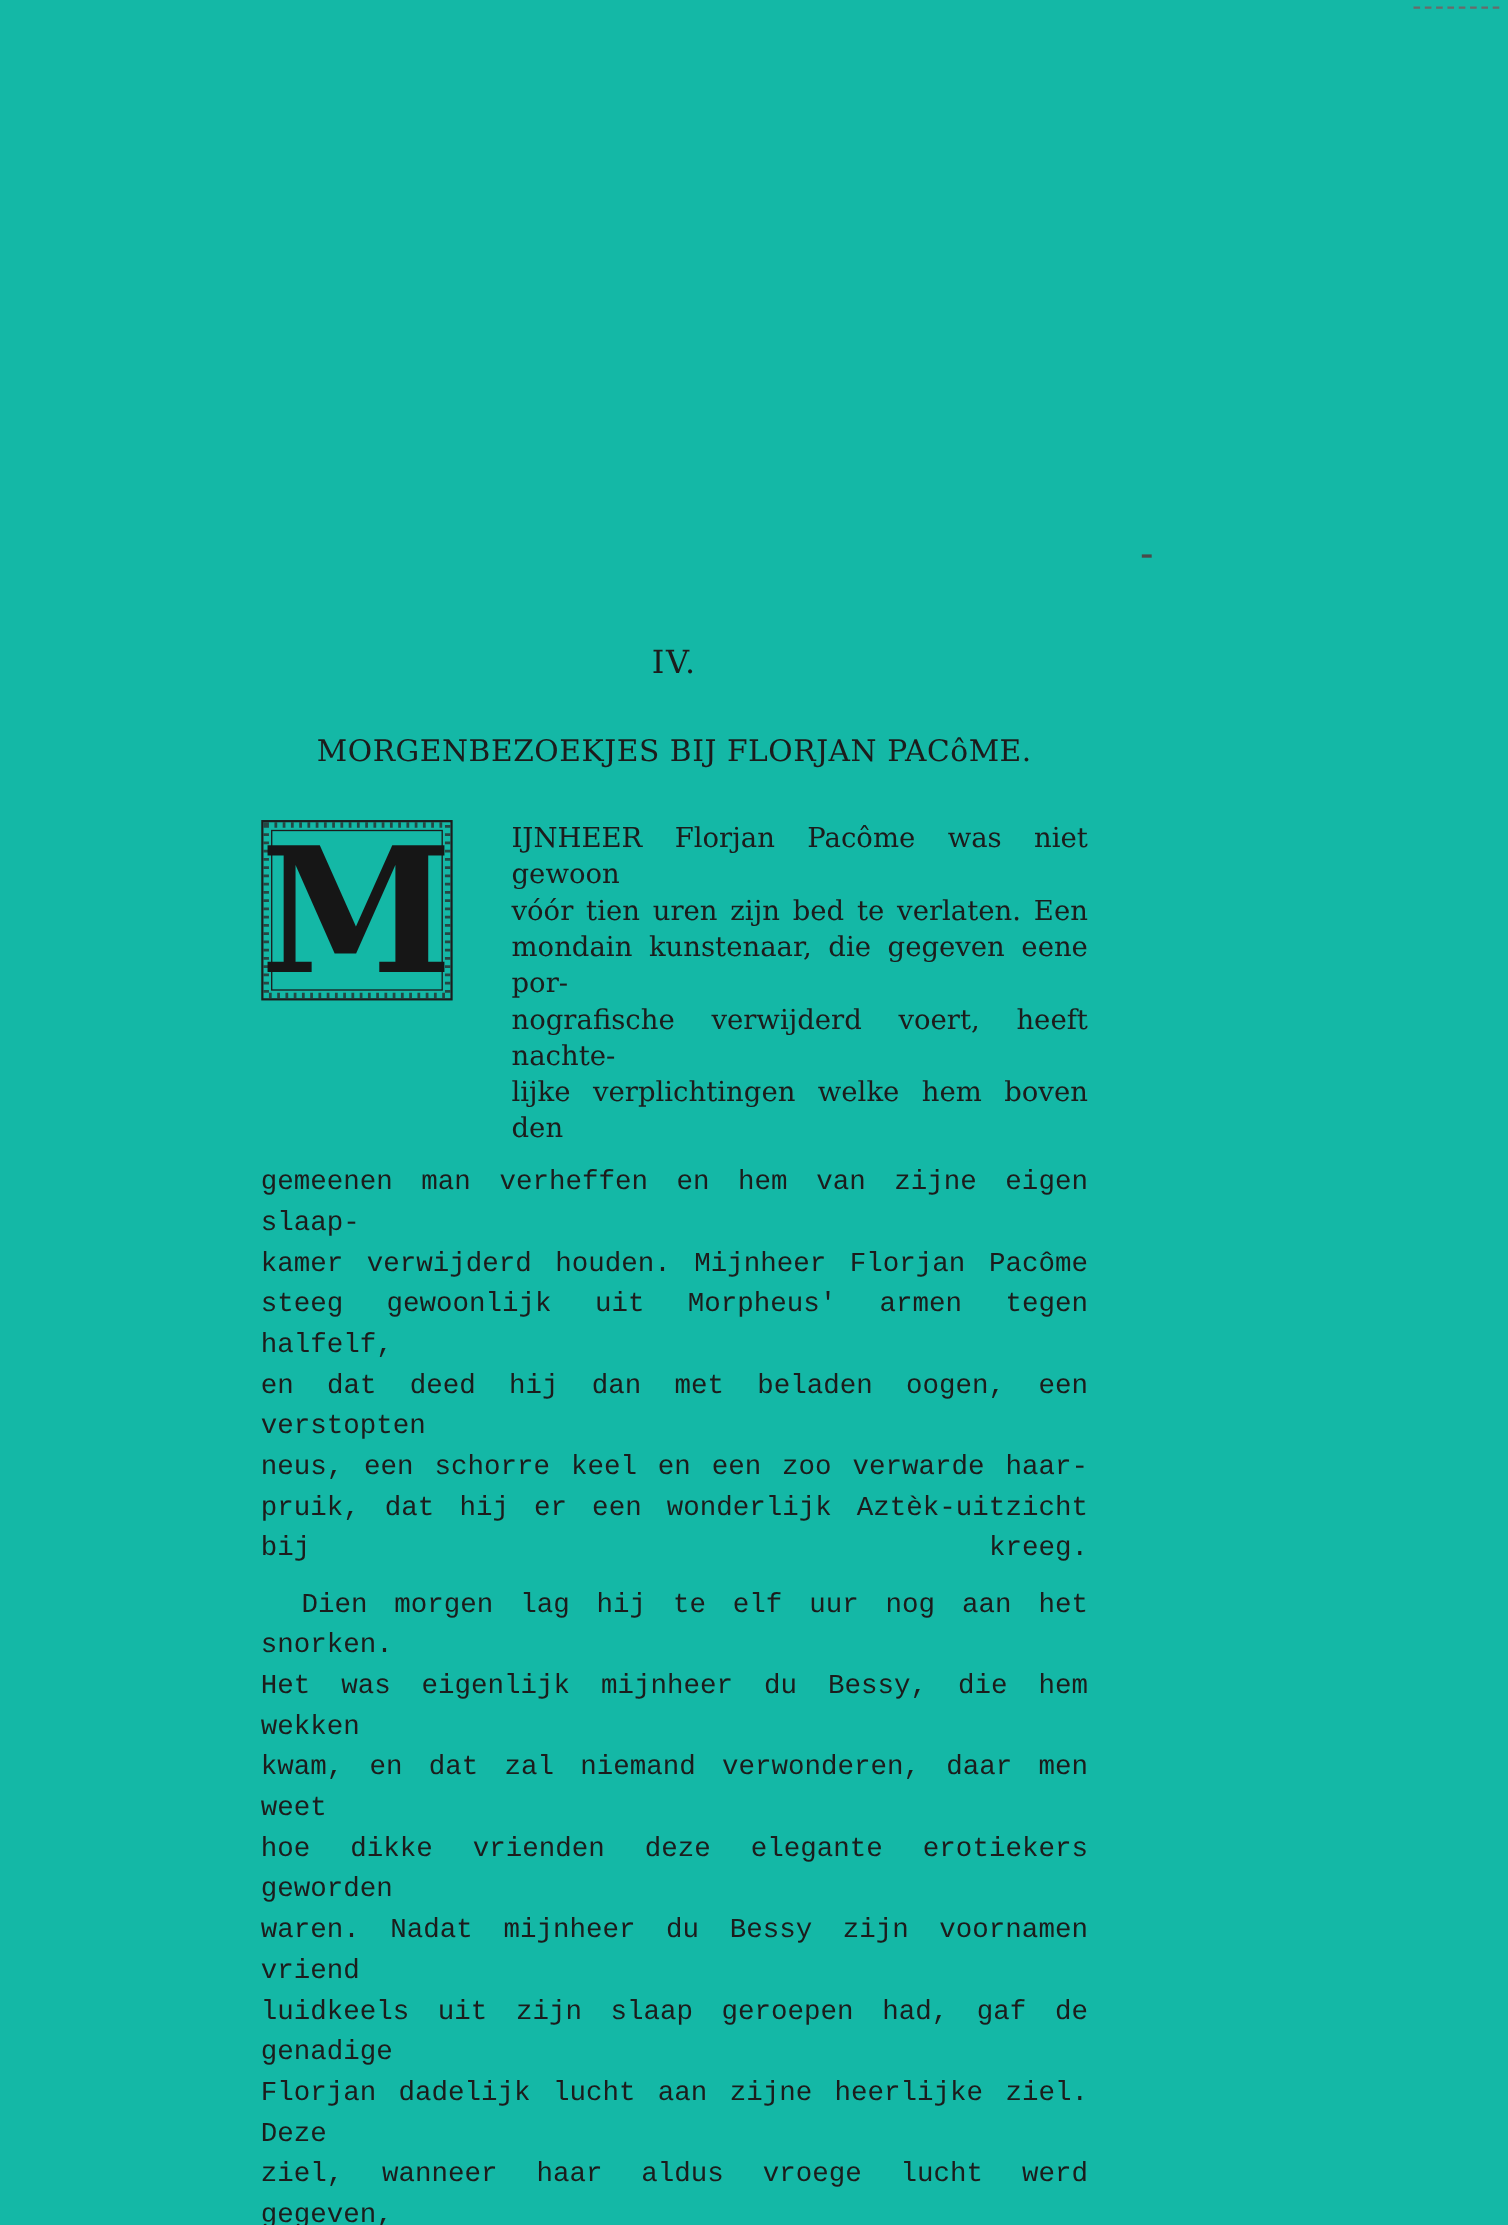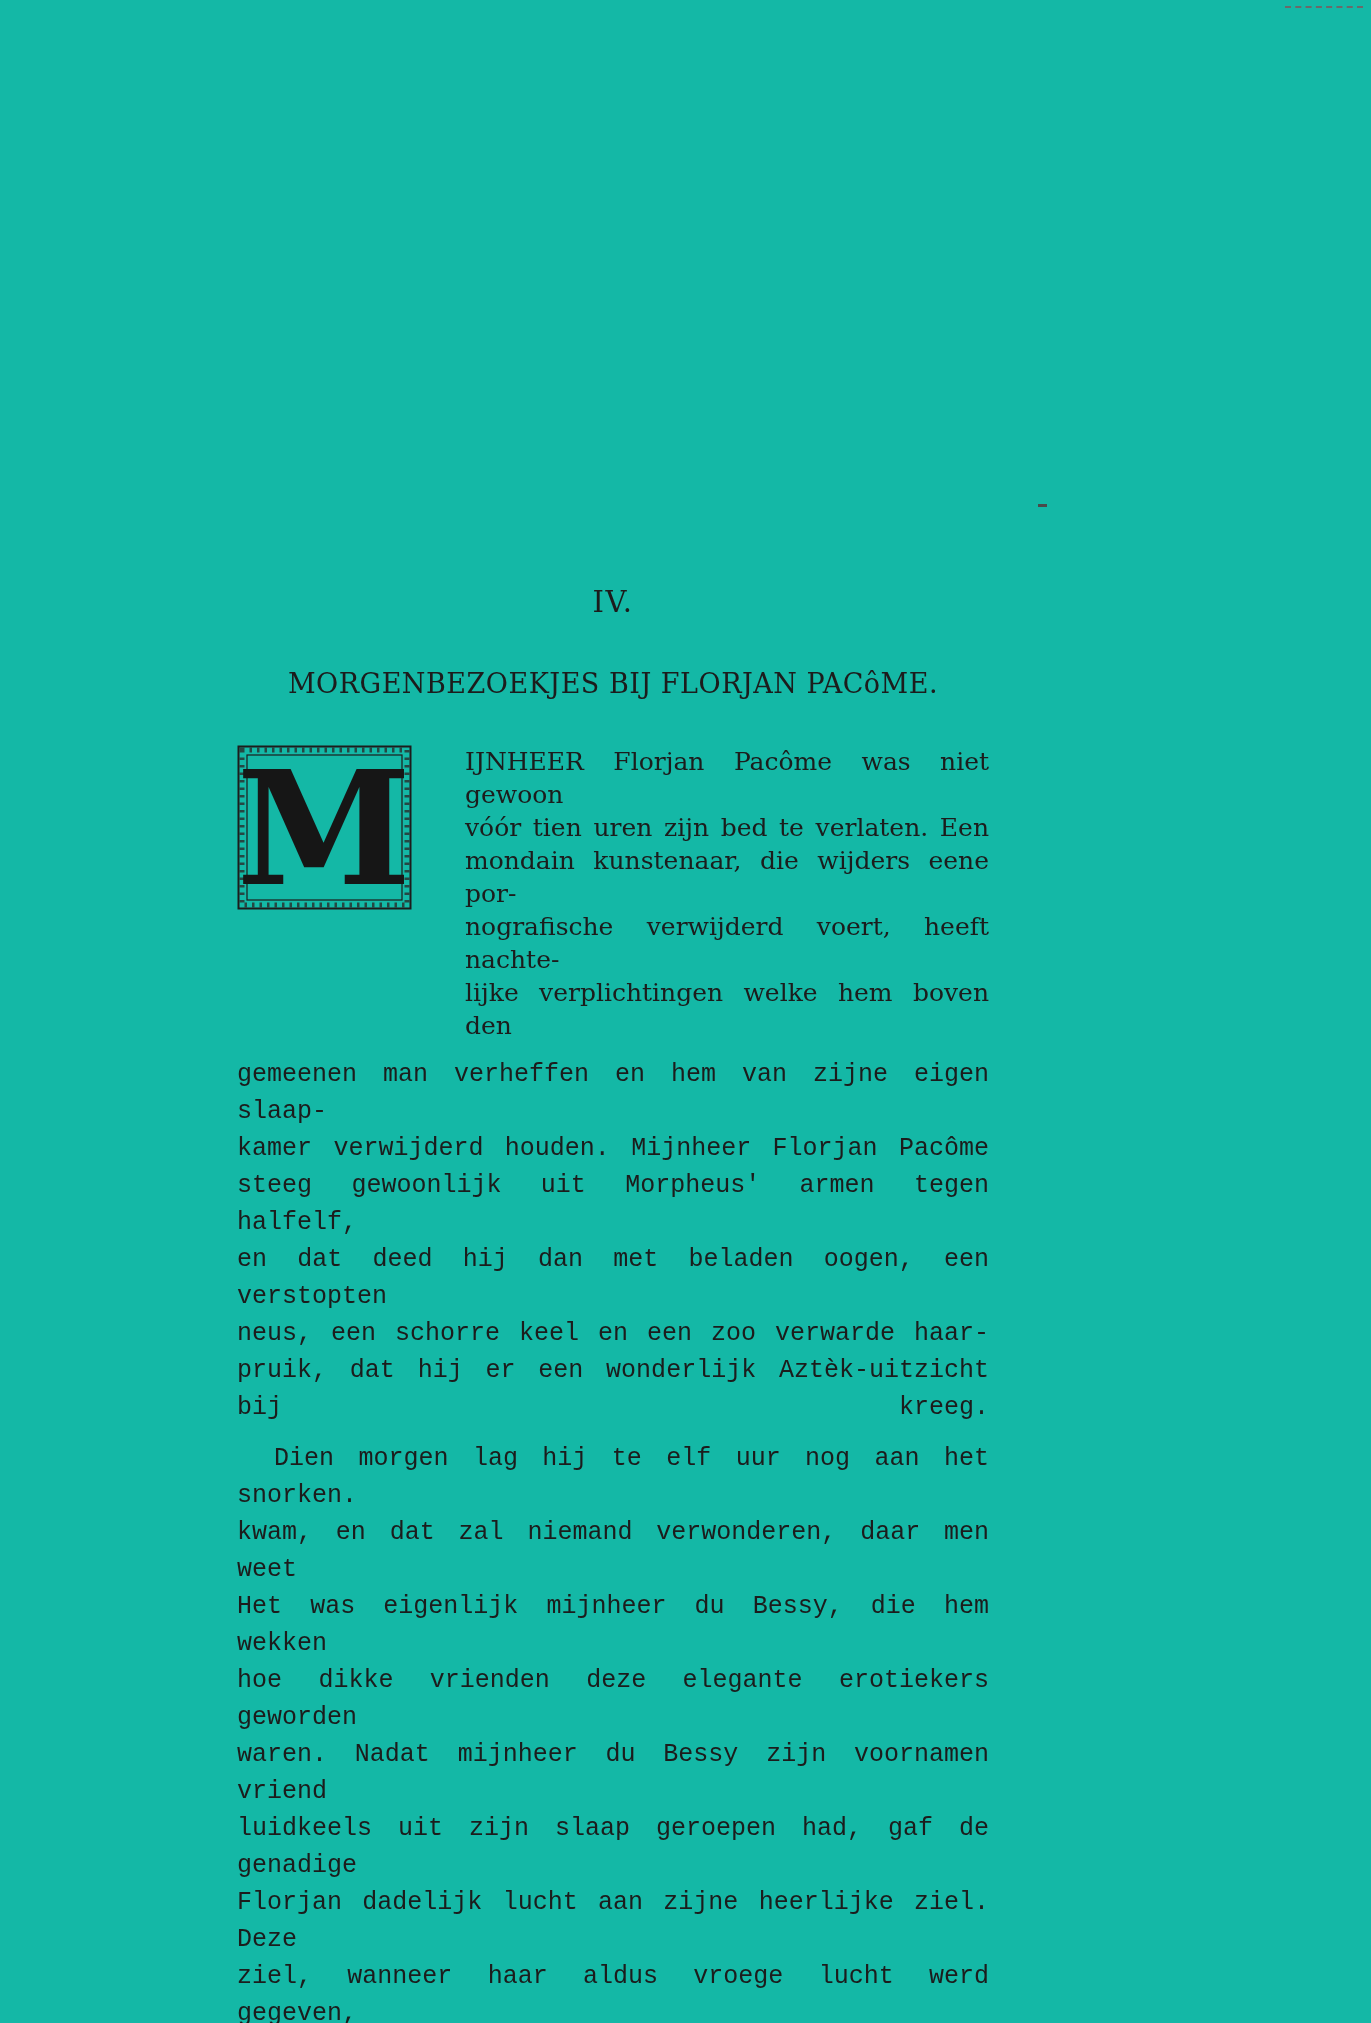--- a/index.html
+++ b/index.html
@@ -81,40 +81,40 @@
           <rect x="1.5" y="1.5" width="172" height="162" fill="none" stroke="#1c1c1c" stroke-width="2"></rect>
           <rect x="5" y="5" width="165" height="155" fill="none" stroke="#2a2a2a" stroke-width="5" stroke-dasharray="2.5 5" opacity="0.8"></rect>
           <rect x="10" y="10" width="155" height="145" fill="none" stroke="#1c1c1c" stroke-width="1.2"></rect>
           <text x="87" y="139" text-anchor="middle" font-family="DejaVu Serif, serif" font-weight="bold" font-size="158" fill="#161616">M</text>
         </svg>
       </div>
 
       <div class="dropcap-lines">
         <div class="line tight">IJNHEER Florjan Pacôme was niet gewoon</div>
         <div class="line tight">vóór tien uren zijn bed te verlaten. Een</div>
-        <div class="line tight">mondain kunstenaar, die wijders eene por-</div>
+        <div class="line tight">mondain kunstenaar, die gegeven eene por-</div>
         <div class="line tight">nografische verwijderd voert, heeft nachte-</div>
         <div class="line tight">lijke verplichtingen welke hem boven den</div>
       </div>
 
     </div>
 
     <div class="body-lines">
       <div class="line">gemeenen man verheffen en hem van zijne eigen slaap-</div>
       <div class="line">kamer verwijderd houden. Mijnheer Florjan Pacôme</div>
       <div class="line">steeg gewoonlijk uit Morpheus' armen tegen halfelf,</div>
       <div class="line">en dat deed hij dan met beladen oogen, een verstopten</div>
       <div class="line">neus, een schorre keel en een zoo verwarde haar-</div>
       <div class="line">pruik, dat hij er een wonderlijk Aztèk-uitzicht bij kreeg.</div>
     </div>
 
     <div class="body-lines">
       <div class="line indent">Dien morgen lag hij te elf uur nog aan het snorken.</div>
+      <div class="line">Het was eigenlijk mijnheer du Bessy, die hem wekken</div>
       <div class="line">kwam, en dat zal niemand verwonderen, daar men weet</div>
-      <div class="line">Het was eigenlijk mijnheer du Bessy, die hem wekken</div>
       <div class="line">hoe dikke vrienden deze elegante erotiekers geworden</div>
       <div class="line">waren. Nadat mijnheer du Bessy zijn voornamen vriend</div>
       <div class="line">luidkeels uit zijn slaap geroepen had, gaf de genadige</div>
       <div class="line">Florjan dadelijk lucht aan zijne heerlijke ziel. Deze</div>
       <div class="line">ziel, wanneer haar aldus vroege lucht werd gegeven,</div>
     </div>
 
   </div>
 </div>
 

